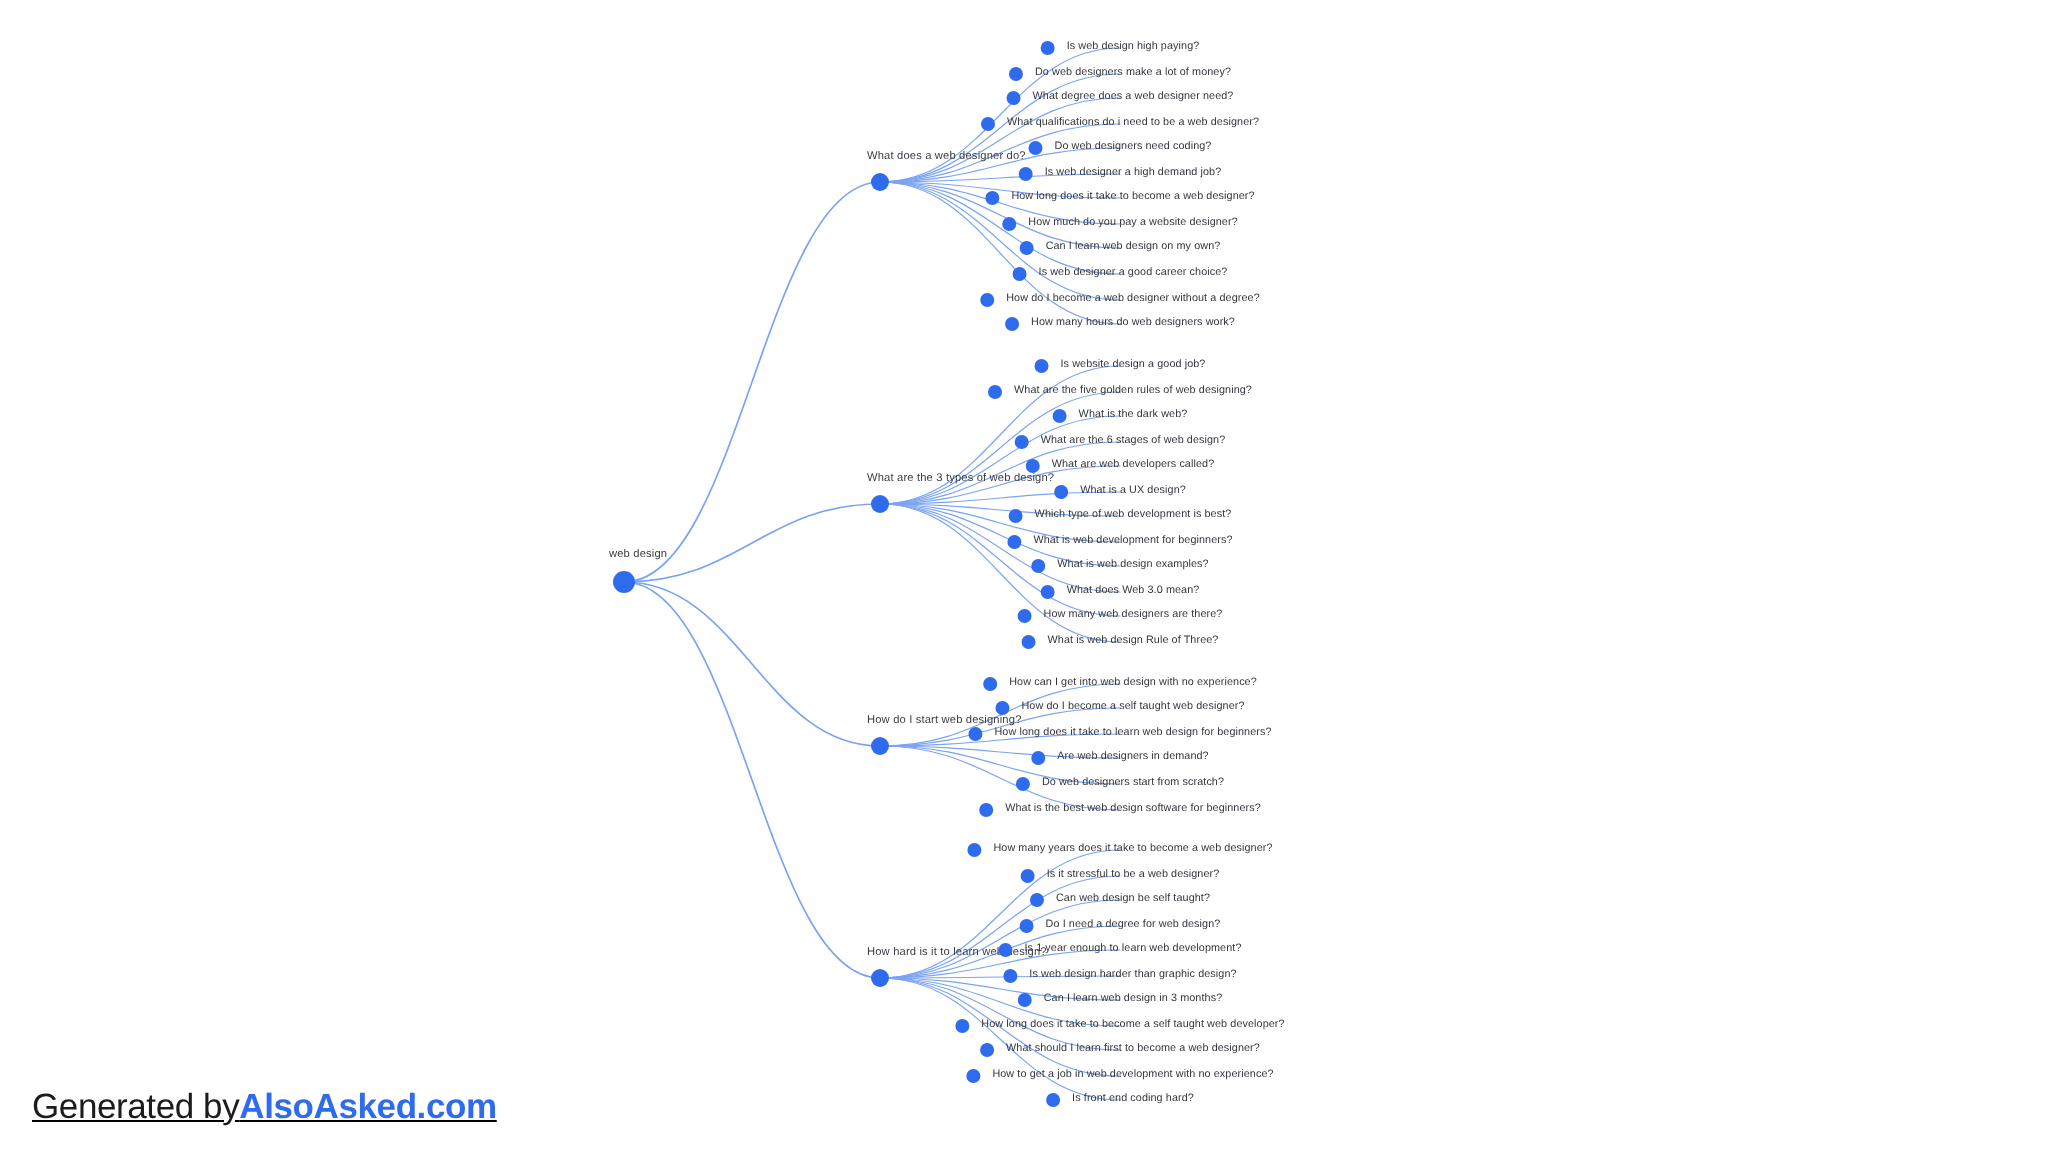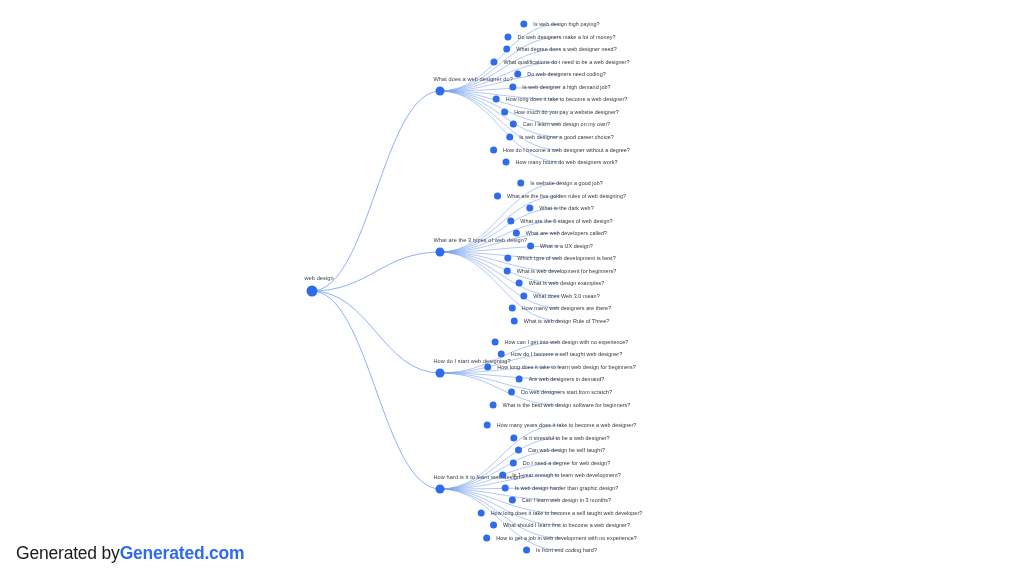--- a/index.html
+++ b/index.html
@@ -66,20 +66,21 @@
 
   #footer {
     position: absolute;
     left: 16px;
     bottom: 14px;
     font-size: 17.5px;
     line-height: 1;
     letter-spacing: -0.2px;
     display: flex;
     align-items: center;
+    text-decoration: underline;
   }
   #footer .gen { color: #1c1c1e; }
   #footer .brand { color: #2f6bed; font-weight: bold; }
 </style>
 </head>
 <body>
 
 <div id="canvas">
   <svg id="edges" viewBox="0 0 1024 576" xmlns="http://www.w3.org/2000/svg">
       <path d="M 312 291 C 369.6 291, 382.4 91, 440 91" fill="none" stroke="#7aa3f2" stroke-width="0.85" stroke-linecap="round"></path>
@@ -311,14 +312,14 @@
       </div>
       <div class="node node-leaf" style="left: 560px; top: 550px; transform: translate(-50%, -50%);">
         <span class="dot" style="background: rgb(47, 107, 237);"></span>
         <span class="node-label">Is front end coding hard?</span>
       </div>
     </div>
 </div>
 
 <div id="footer">
   <span class="gen">Generated by</span>
-    <span class="brand">Generated.com</span>
+    <span class="brand">AlsoAsked.com</span>
 </div>
 
 </body></html>

